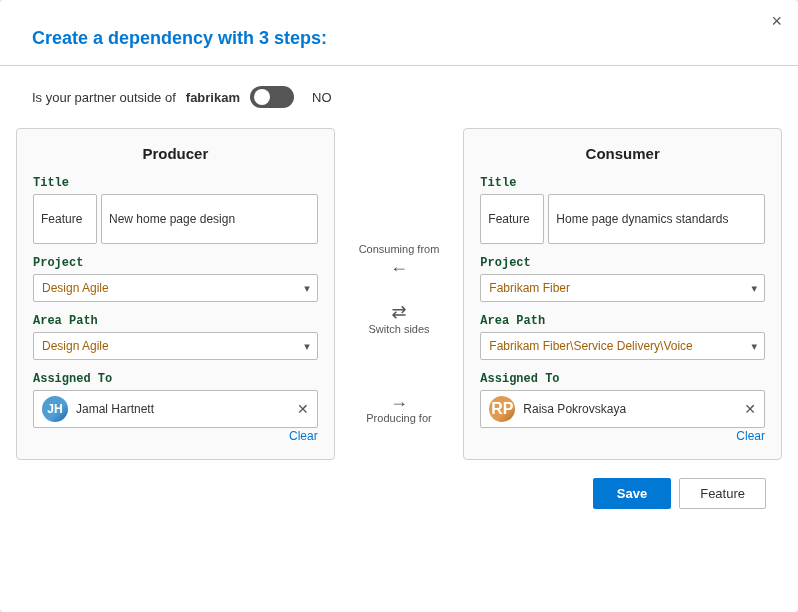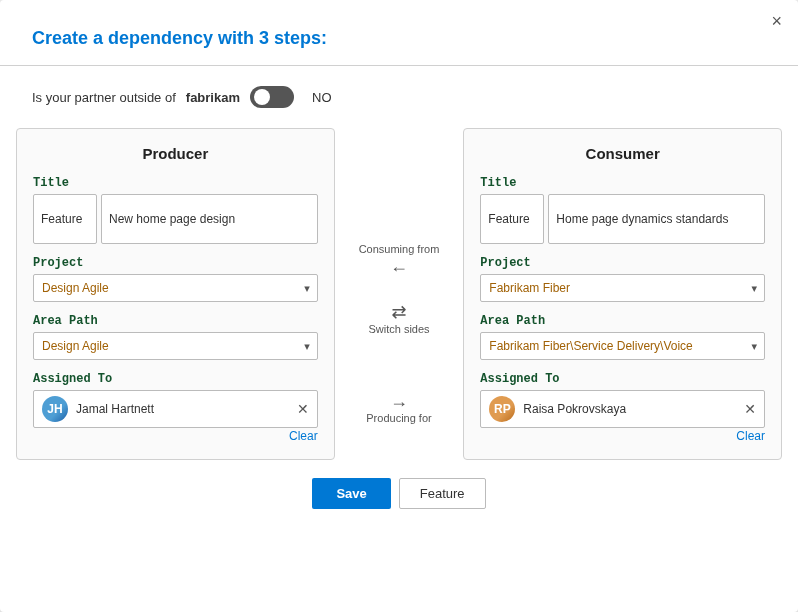--- a/index.html
+++ b/index.html
@@ -178,21 +178,21 @@
     .avatar-jamal {
       background: linear-gradient(135deg, #4e9ed4 60%, #1a5fa8 100%);
       color: #fff;
       font-weight: 700;
       font-size: 12px;
     }
     .avatar-raisa {
       background: linear-gradient(135deg, #e09b50 60%, #b96a1a 100%);
       color: #fff;
       font-weight: 700;
-      font-size: 12px;
+      font-size: 16px;
     }
     .assigned-name {
       font-size: 12px;
       color: #333;
     }
     .clear-x {
       color: #555;
       cursor: pointer;
       font-size: 14px;
       background: none;
@@ -242,21 +242,21 @@
       margin-bottom: 24px;
     }
     .producing-block {
       display: flex;
       flex-direction: column;
       align-items: center;
       margin-top: 30px;
     }
     .footer {
       display: flex;
-      justify-content: center;
+      justify-content: flex-end;
       padding: 18px 32px 0 32px;
       gap: 8px;
     }
     .btn-save {
       background: #0078d4;
       color: #fff;
       border: none;
       border-radius: 2px;
       padding: 7px 24px;
       font-size: 13px;

